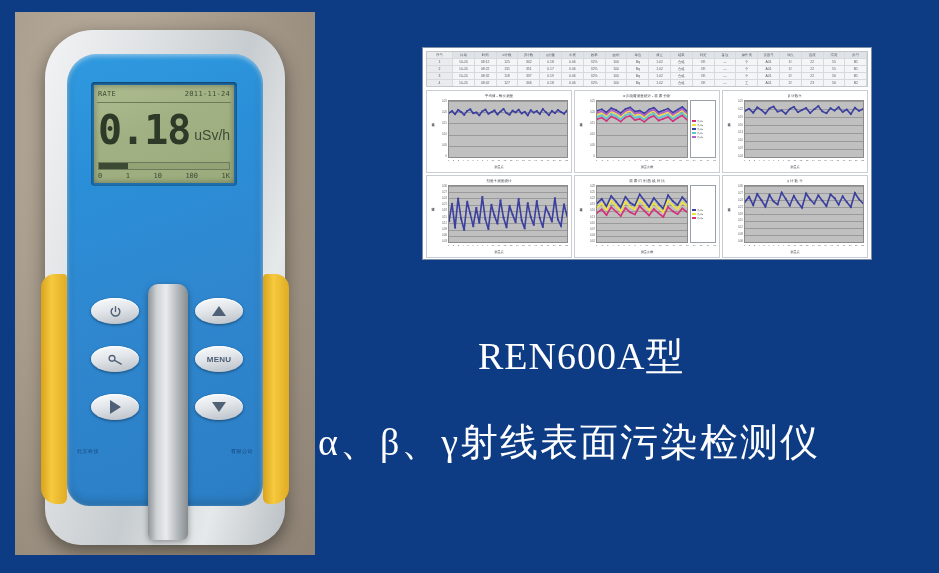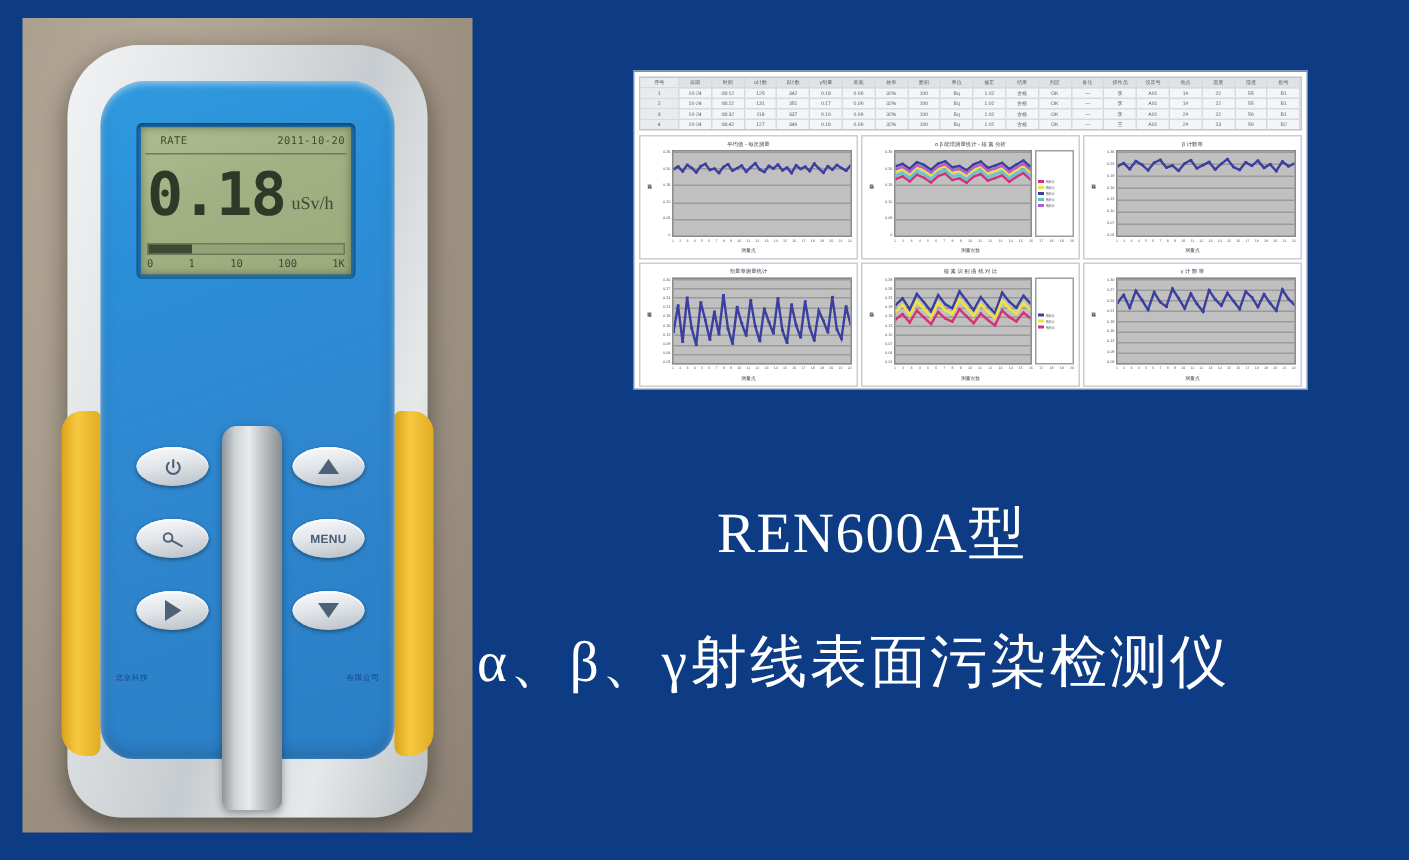--- a/index.html
+++ b/index.html
@@ -50,35 +50,34 @@
     width:100%; height:100%;
     background:linear-gradient(160deg,#aebc8f 0%,#a2b183 40%,#9aab7c 100%);
     position:relative; overflow:hidden;
     box-shadow:inset 0 0 6px rgba(0,0,0,.35);
   }
   .lcd-top{
     position:absolute; top:2px; left:4px; right:4px; height:14px;
     display:flex; justify-content:space-between; align-items:center;
     font-family:"DejaVu Sans Mono", monospace; font-size:7px; color:#3a4a34;
     letter-spacing:.3px;
-    margin-left:9px;
   }
   .lcd-rule{ position:absolute; top:17px; left:3px; right:3px; height:1px; background:#6d7b5c; }
   .lcd-main{
     position:absolute; top:20px; left:4px; right:4px; height:50px;
     display:flex; align-items:center;
   }
   .lcd-value{
     font-family:"DejaVu Sans Mono", monospace;
     font-size:40px; line-height:40px; font-weight:bold; color:#2d3a28;
     letter-spacing:-1px;
   }
   .lcd-unit{
-    font-family:Liberation Serif, serif;
-    font-size:12px; color:#3a4a34; margin-left:4px; margin-top:10px;
+    font-family:Liberation Sans, sans-serif;
+    font-size:14px; color:#3a4a34; margin-left:4px; margin-top:10px;
   }
   .lcd-bar-wrap{ position:absolute; bottom:13px; left:4px; right:4px; height:8px; }
   .lcd-bar-track{ width:100%; height:100%; background:#93a375; border:1px solid #6d7b5c; }
   .lcd-bar-fill{ height:100%; background:#3d4a33; width:22%; }
   .lcd-scale{
     position:absolute; bottom:1px; left:4px; right:4px; height:10px;
     display:flex; justify-content:space-between;
     font-family:"DejaVu Sans Mono", monospace; font-size:7px; color:#3a4a34;
   }
 
@@ -204,21 +203,21 @@
 <div id="device-photo">
   <div class="shell"></div>
   <div class="grip l"></div>
   <div class="grip r"></div>
   <div class="face"></div>
 
   <div class="lcd-bezel">
     <div class="lcd">
       <div class="lcd-top">
         <span>RATE</span>
-        <span>2011-10-20</span>
+        <span>2011-11-24</span>
       </div>
       <div class="lcd-rule"></div>
       <div class="lcd-main">
         <span class="lcd-value">0.18</span>
         <span class="lcd-unit">uSv/h</span>
       </div>
       <div class="lcd-bar-wrap">
         <div class="lcd-bar-track">
           <div class="lcd-bar-fill" id="lcd-bar-fill" style="width: 22%;"></div>
         </div>

